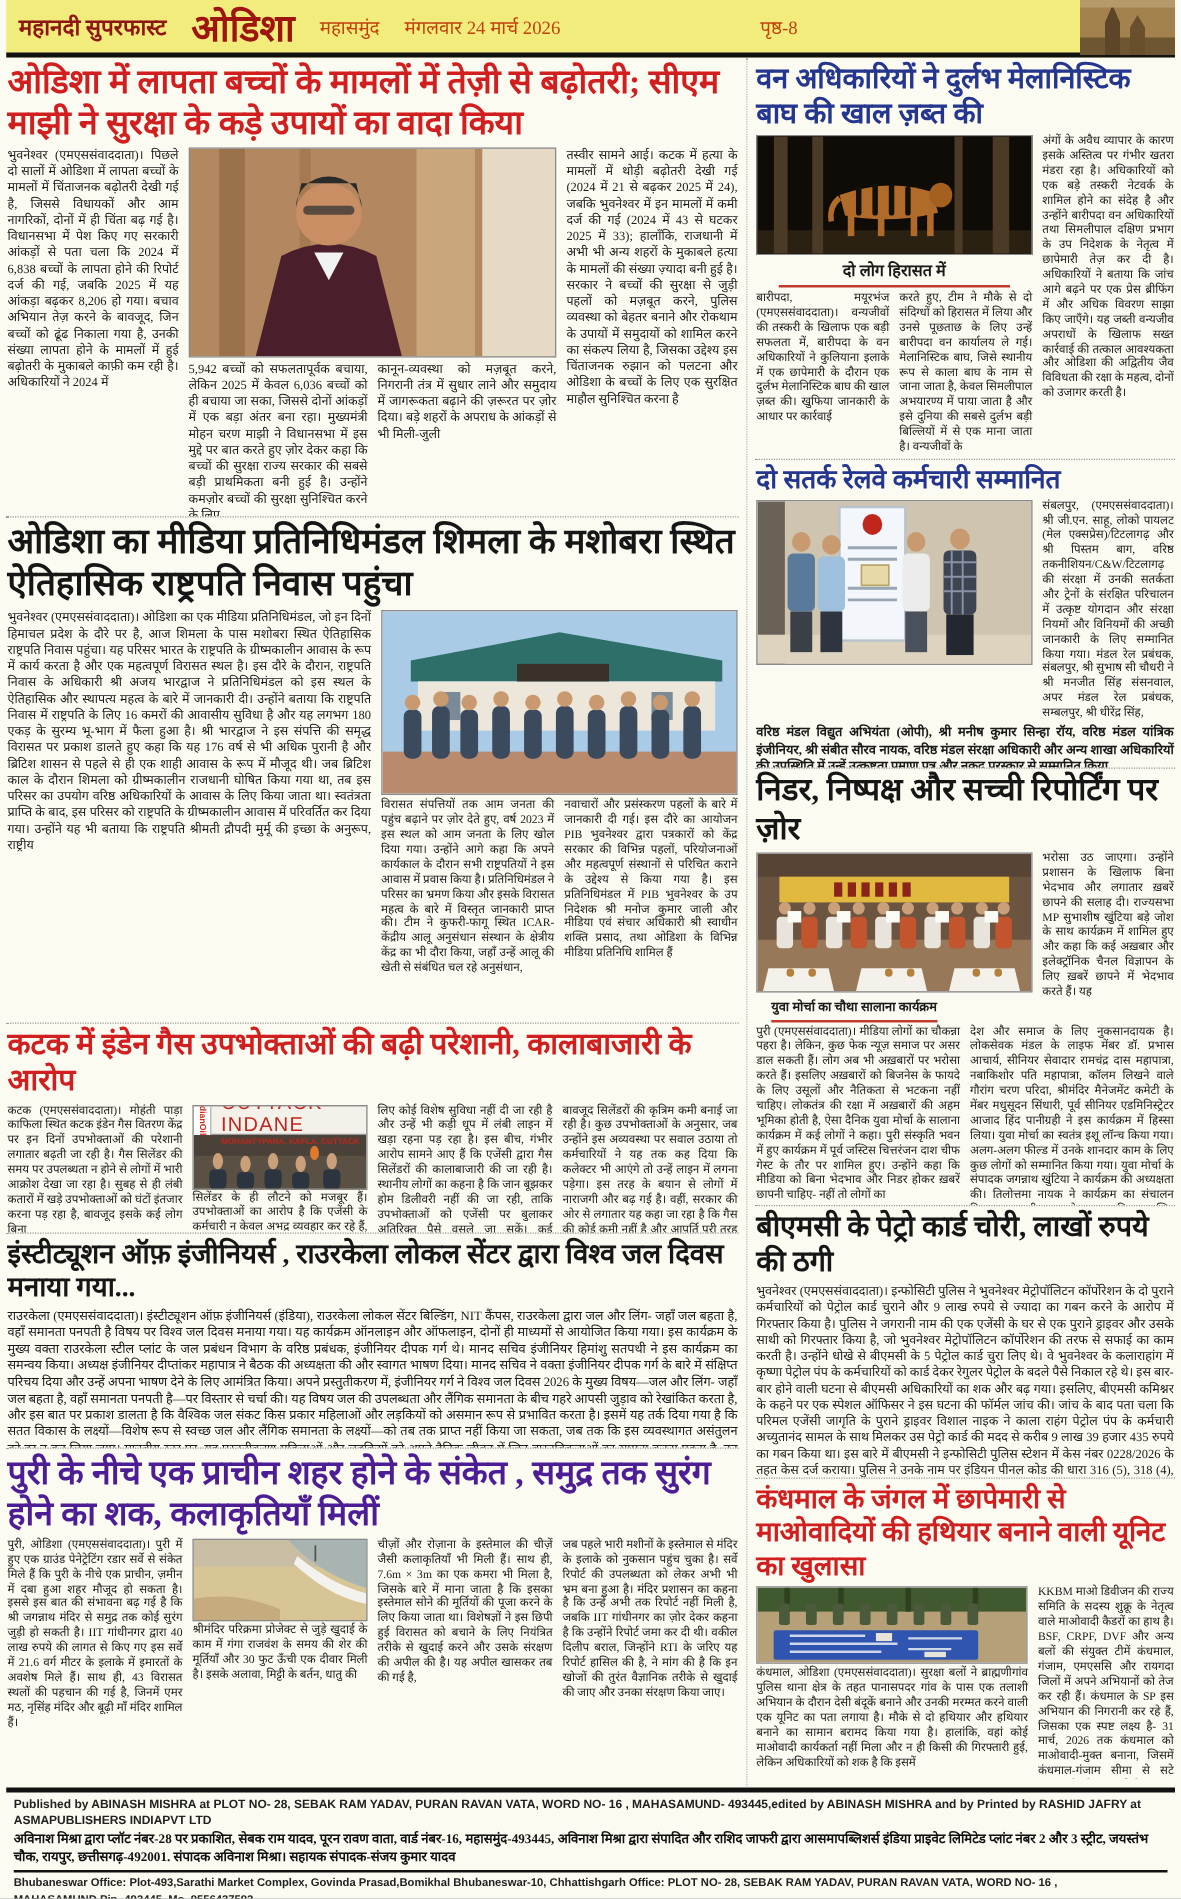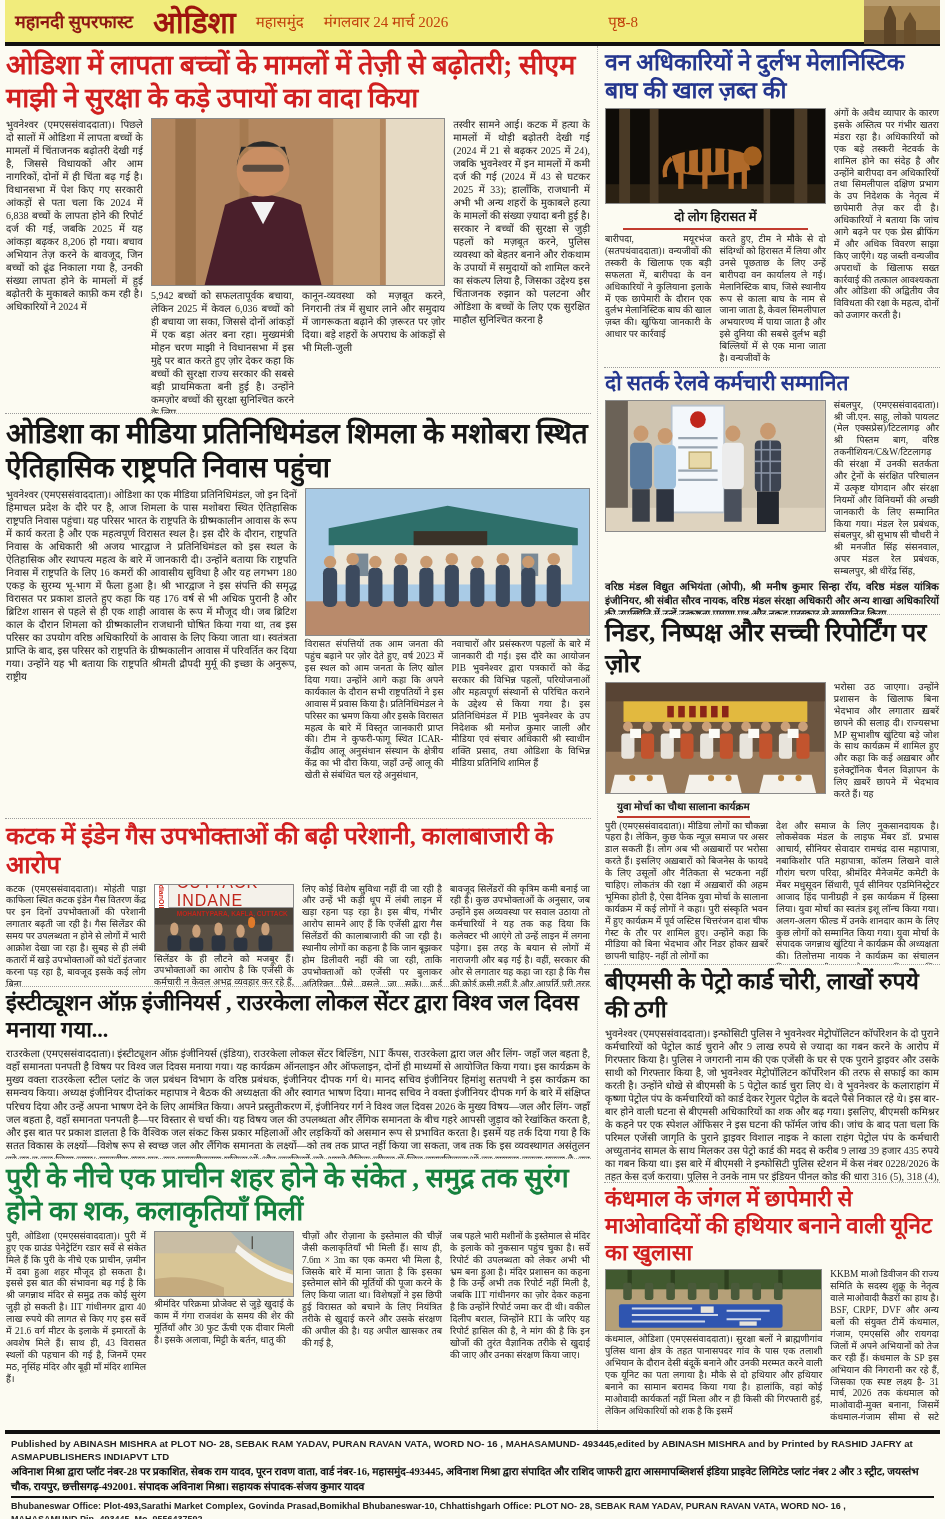--- a/index.html
+++ b/index.html
@@ -188,21 +188,21 @@
           <div class="col bt-s">बावजूद सिलेंडरों की कृत्रिम कमी बनाई जा रही है। कुछ उपभोक्ताओं के अनुसार, जब उन्होंने इस अव्यवस्था पर सवाल उठाया तो कर्मचारियों ने यह तक कह दिया कि कलेक्टर भी आएंगे तो उन्हें लाइन में लगना पड़ेगा। इस तरह के बयान से लोगों में नाराजगी और बढ़ गई है। वहीं, सरकार की ओर से लगातार यह कहा जा रहा है कि गैस की कोई कमी नहीं है और आपूर्ति पूरी तरह से सामान्य है। इसके बावजूद जमीनी स्तर पर उपभोक्ताओं को भारी दिक्कतों का सामना करना पड़ रहा है, जिससे व्यवस्था पर सवाल खड़े हो रहे हैं।</div>
         </div>
       </article>
 
       <article style="height:172px">
         <h1 class="hl hl-dark" style="font-size:22px">इंस्टीट्यूशन ऑफ़ इंजीनियर्स , राउरकेला लोकल सेंटर द्वारा विश्व जल दिवस मनाया गया...</h1>
         <p class="bt" style="font-size:10.2px">राउरकेला (एमएससंवाददाता)। इंस्टीट्यूशन ऑफ़ इंजीनियर्स (इंडिया), राउरकेला लोकल सेंटर बिल्डिंग, NIT कैंपस, राउरकेला द्वारा जल और लिंग- जहाँ जल बहता है, वहाँ समानता पनपती है विषय पर विश्व जल दिवस मनाया गया। यह कार्यक्रम ऑनलाइन और ऑफलाइन, दोनों ही माध्यमों से आयोजित किया गया। इस कार्यक्रम के मुख्य वक्ता राउरकेला स्टील प्लांट के जल प्रबंधन विभाग के वरिष्ठ प्रबंधक, इंजीनियर दीपक गर्ग थे। मानद सचिव इंजीनियर हिमांशु सतपथी ने इस कार्यक्रम का समन्वय किया। अध्यक्ष इंजीनियर दीप्तांकर महापात्र ने बैठक की अध्यक्षता की और स्वागत भाषण दिया। मानद सचिव ने वक्ता इंजीनियर दीपक गर्ग के बारे में संक्षिप्त परिचय दिया और उन्हें अपना भाषण देने के लिए आमंत्रित किया। अपने प्रस्तुतीकरण में, इंजीनियर गर्ग ने विश्व जल दिवस 2026 के मुख्य विषय—जल और लिंग- जहाँ जल बहता है, वहाँ समानता पनपती है—पर विस्तार से चर्चा की। यह विषय जल की उपलब्धता और लैंगिक समानता के बीच गहरे आपसी जुड़ाव को रेखांकित करता है, और इस बात पर प्रकाश डालता है कि वैश्विक जल संकट किस प्रकार महिलाओं और लड़कियों को असमान रूप से प्रभावित करता है। इसमें यह तर्क दिया गया है कि सतत विकास के लक्ष्यों—विशेष रूप से स्वच्छ जल और लैंगिक समानता के लक्ष्यों—को तब तक प्राप्त नहीं किया जा सकता, जब तक कि इस व्यवस्थागत असंतुलन को दूर न कर लिया जाए। मानवीय स्तर पर, यह प्रस्तुतीकरण महिलाओं और लड़कियों को अपने दैनिक जीवन में जिन वास्तविकताओं का सामना करना पड़ता है, उन पर ध्यान आकर्षित करता है; इसे एक ऐसी छोटी लड़की के उदाहरण के माध्यम से समझाया गया है, जो हर दिन कई घंटे पानी लाने में बिताती है। यह बोझ न केवल उनके शैक्षिक और आर्थिक अवसरों को सीमित करता है, बल्कि उनकी सुरक्षा, गरिमा और स्वास्थ्य से संबंधित गंभीर चिंताओं को भी जन्म देता है।</p>
       </article>
 
       <article style="height:268px;border-bottom:none">
-        <h1 class="hl" style="font-size:27px;color:#15803d">पुरी के नीचे एक प्राचीन शहर होने के संकेत , समुद्र तक सुरंग होने का शक, कलाकृतियाँ मिलीं</h1>
+        <h1 class="hl" style="font-size:27px;color:#4c1d95">पुरी के नीचे एक प्राचीन शहर होने के संकेत , समुद्र तक सुरंग होने का शक, कलाकृतियाँ मिलीं</h1>
         <div class="cols">
           <div class="col bt-s">पुरी, ओडिशा (एमएससंवाददाता)। पुरी में हुए एक ग्राउंड पेनेट्रेटिंग रडार सर्वे से संकेत मिले हैं कि पुरी के नीचे एक प्राचीन, ज़मीन में दबा हुआ शहर मौजूद हो सकता है। इससे इस बात की संभावना बढ़ गई है कि श्री जगन्नाथ मंदिर से समुद्र तक कोई सुरंग जुड़ी हो सकती है। IIT गांधीनगर द्वारा 40 लाख रुपये की लागत से किए गए इस सर्वे में 21.6 वर्ग मीटर के इलाके में इमारतों के अवशेष मिले हैं। साथ ही, 43 विरासत स्थलों की पहचान की गई है, जिनमें एमर मठ, नृसिंह मंदिर और बूढ़ी माँ मंदिर शामिल हैं।</div>
           <div class="col">
             <div class="photo" style="height:66px">
               <svg viewBox="0 0 100 30" preserveAspectRatio="none">
                 <rect width="100" height="30" fill="#d8c595"></rect>
                 <rect width="100" height="10" fill="#c9bda4"></rect>
                 <path d="M55 0 H100 V18 C80 14 66 8 55 0 Z" fill="#a8b4b2"></path>
                 <path d="M60 6 C75 14 88 18 100 20 V24 C84 22 70 16 58 9 Z" fill="#f4f2ec"></path>
                 <path d="M0 22 C20 20 35 22 50 26 V30 H0 Z" fill="#c5ab7e"></path>
@@ -246,21 +246,21 @@
                     <rect x="33" y="26" width="2.4" height="8"></rect>
                     <rect x="44" y="27" width="2.4" height="7"></rect>
                     <rect x="56" y="27" width="2.4" height="7"></rect>
                     <rect x="62" y="26" width="2.4" height="8"></rect>
                   </g>
                 <path d="M30 21 Q26 24 27 29" stroke="#b06a2a" stroke-width="2" fill="none"></path>
               </svg>
             </div>
             <div class="kicker">दो लोग हिरासत में</div>
             <div class="cols">
-              <div class="col bt-s">बारीपदा, मयूरभंज (सतपथंवाददाता)। वन्यजीवों की तस्करी के खिलाफ एक बड़ी सफलता में, बारीपदा के वन अधिकारियों ने कुलियाना इलाके में एक छापेमारी के दौरान एक दुर्लभ मेलानिस्टिक बाघ की खाल ज़ब्त की। खुफिया जानकारी के आधार पर कार्रवाई</div>
+              <div class="col bt-s">बारीपदा, मयूरभंज (एमएससंवाददाता)। वन्यजीवों की तस्करी के खिलाफ एक बड़ी सफलता में, बारीपदा के वन अधिकारियों ने कुलियाना इलाके में एक छापेमारी के दौरान एक दुर्लभ मेलानिस्टिक बाघ की खाल ज़ब्त की। खुफिया जानकारी के आधार पर कार्रवाई</div>
               <div class="col bt-s">करते हुए, टीम ने मौके से दो संदिग्धों को हिरासत में लिया और उनसे पूछताछ के लिए उन्हें बारीपदा वन कार्यालय ले गई। मेलानिस्टिक बाघ, जिसे स्थानीय रूप से काला बाघ के नाम से जाना जाता है, केवल सिमलीपाल अभयारण्य में पाया जाता है और इसे दुनिया की सबसे दुर्लभ बड़ी बिल्लियों में से एक माना जाता है। वन्यजीवों के</div>
             </div>
           </div>
           <div class="col bt-s">अंगों के अवैध व्यापार के कारण इसके अस्तित्व पर गंभीर खतरा मंडरा रहा है। अधिकारियों को एक बड़े तस्करी नेटवर्क के शामिल होने का संदेह है और उन्होंने बारीपदा वन अधिकारियों तथा सिमलीपाल दक्षिण प्रभाग के उप निदेशक के नेतृत्व में छापेमारी तेज़ कर दी है। अधिकारियों ने बताया कि जांच आगे बढ़ने पर एक प्रेस ब्रीफिंग में और अधिक विवरण साझा किए जाएँगे। यह जब्ती वन्यजीव अपराधों के खिलाफ सख्त कार्रवाई की तत्काल आवश्यकता और ओडिशा की अद्वितीय जैव विविधता की रक्षा के महत्व, दोनों को उजागर करती है।</div>
         </div>
       </article>
 
       <article style="height:247px">
         <h1 class="hl hl-blue" style="font-size:21px">दो सतर्क रेलवे कर्मचारी सम्मानित</h1>
         <div class="cols">

